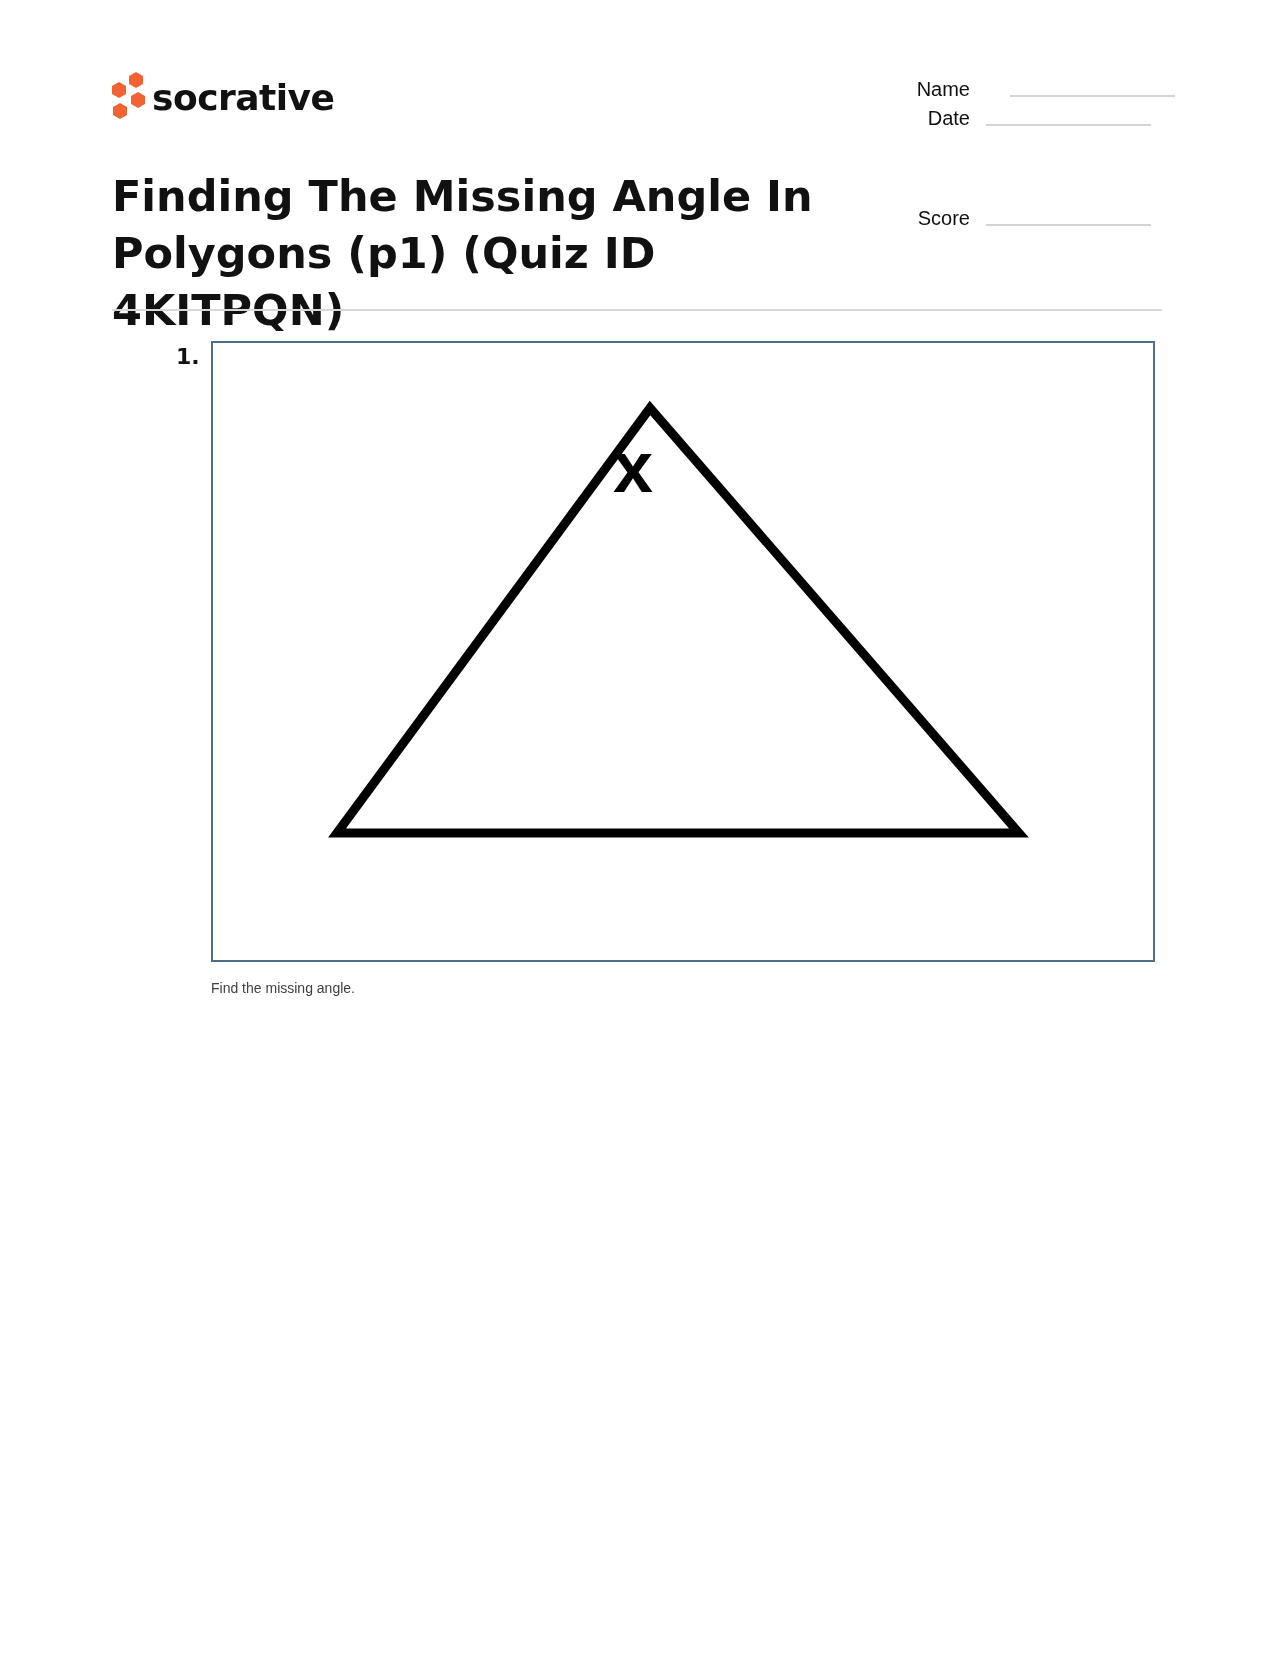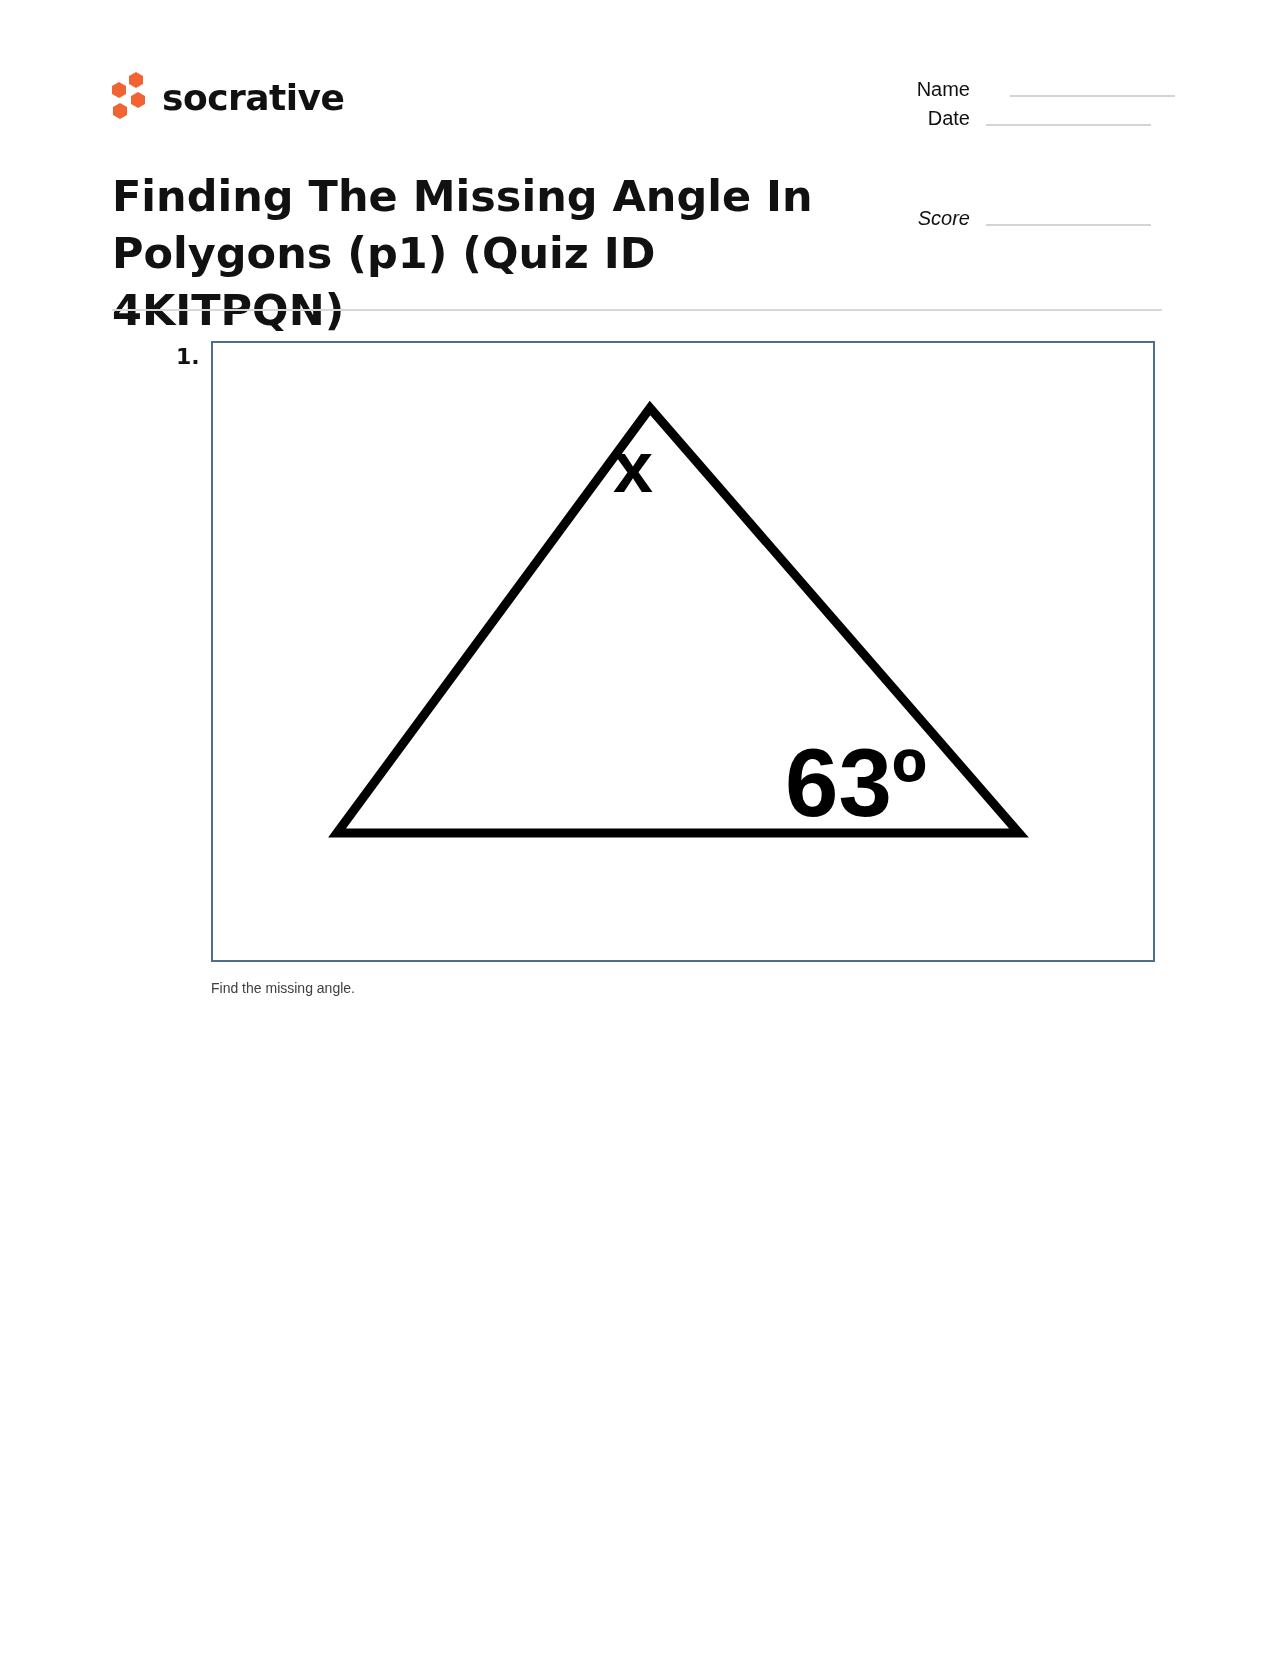--- a/index.html
+++ b/index.html
@@ -1,19 +1,19 @@
 <!DOCTYPE html>
 <html><head>
 <meta charset="utf-8">
 <style>
   html, body { margin: 0; padding: 0; background: #ffffff; }
   body { width: 1275px; height: 1653px; position: relative; overflow: hidden; font-family: "Liberation Sans", sans-serif; color: #111; }
   .logo { position: absolute; left: 110px; top: 72px; display: flex; align-items: center; }
   .logo svg { width: 40px; height: 50px; }
-  .logo-text { font-family: "DejaVu Sans", sans-serif; font-size: 36px; font-weight: 600; letter-spacing: -0.5px; margin-left: 12px; color: #111; text-align: right; }
+  .logo-text { font-family: "DejaVu Sans", sans-serif; font-size: 36px; font-weight: 600; letter-spacing: -0.5px; margin-left: 2px; color: #111; text-align: right; }
   .field { position: absolute; display: flex; align-items: flex-end; }
   .field-label { width: 120px; text-align: right; font-size: 20px; color: #111; margin-right: 16px; }
   .field-line { width: 165px; border-bottom: 2px solid #d4d4d4; height: 0; margin-bottom: 4px; }
   .title { position: absolute; left: 112px; top: 168px; width: 780px; font-family: "DejaVu Sans", sans-serif; font-size: 43px; font-weight: 600; line-height: 57px; color: #111; margin: 0; }
   .divider { position: absolute; left: 112px; top: 309px; width: 1050px; height: 2px; background: #d8d8d8; }
   .qnum { position: absolute; left: 176px; top: 344px; font-family: "DejaVu Sans", sans-serif; font-weight: 700; font-size: 22px; color: #111; }
   .qimage { position: absolute; left: 211px; top: 341px; width: 944px; height: 621px; border: 2px solid #4e6f8c; box-sizing: border-box; background: #fff; }
   .qimage svg { position: absolute; left: 0; top: 0; }
   .angle-label { position: absolute; font-family: "Liberation Sans", sans-serif; font-weight: 900; color: #000; line-height: 1; }
   .qtext { position: absolute; left: 211px; top: 980px; font-size: 14px; color: #404040; }
@@ -32,32 +32,31 @@
 </div>
 
 <div class="field" style="left:850px; top:78px;gap:24px;">
   <span class="field-label">Name</span>
   <span class="field-line"></span>
 </div>
 <div class="field" style="left:850px; top:107px;justify-content:center;">
   <span class="field-label">Date</span>
   <span class="field-line"></span>
 </div>
-<div class="field" style="left:850px; top:207px;font-style:italic;">
+<div class="field" style="left:850px; top:207px;">
   <span class="field-label">Score</span>
   <span class="field-line"></span>
 </div>
 
 <h1 class="title">Finding The Missing Angle In Polygons (p1) (Quiz ID 4KITPQN)</h1>
 
 <div class="divider"></div>
 
 <div class="qnum">1.</div>
 
 <div class="qimage">
   <svg width="940" height="617" viewBox="0 0 940 617">
     <polygon points="124,490 437,65 806,490" fill="none" stroke="#000" stroke-width="9" stroke-linejoin="miter"></polygon>
   </svg>
   <span class="angle-label" style="left:400px; top:88px; font-size:72px;">x</span>
-  <span class="angle-label" style="left:572px; top:392px; font-size:96px;">63º</span>
 </div>
 
 <div class="qtext">Find the missing angle.</div>
 
 </body></html>

